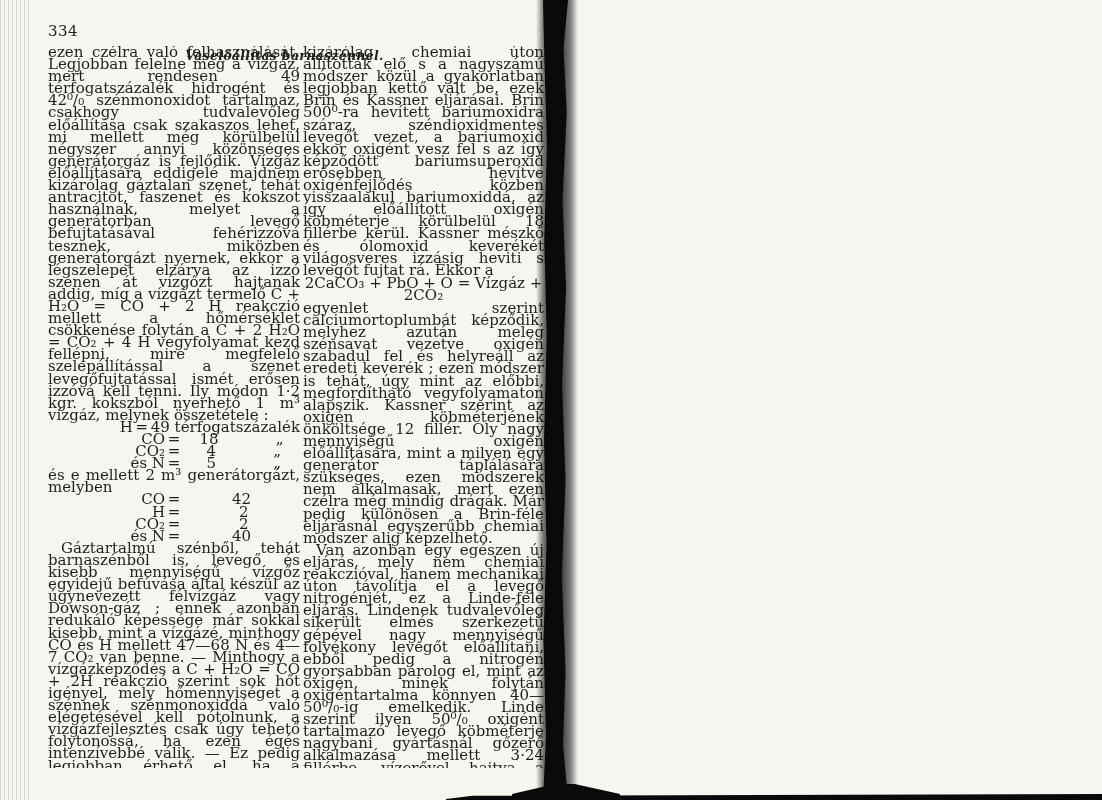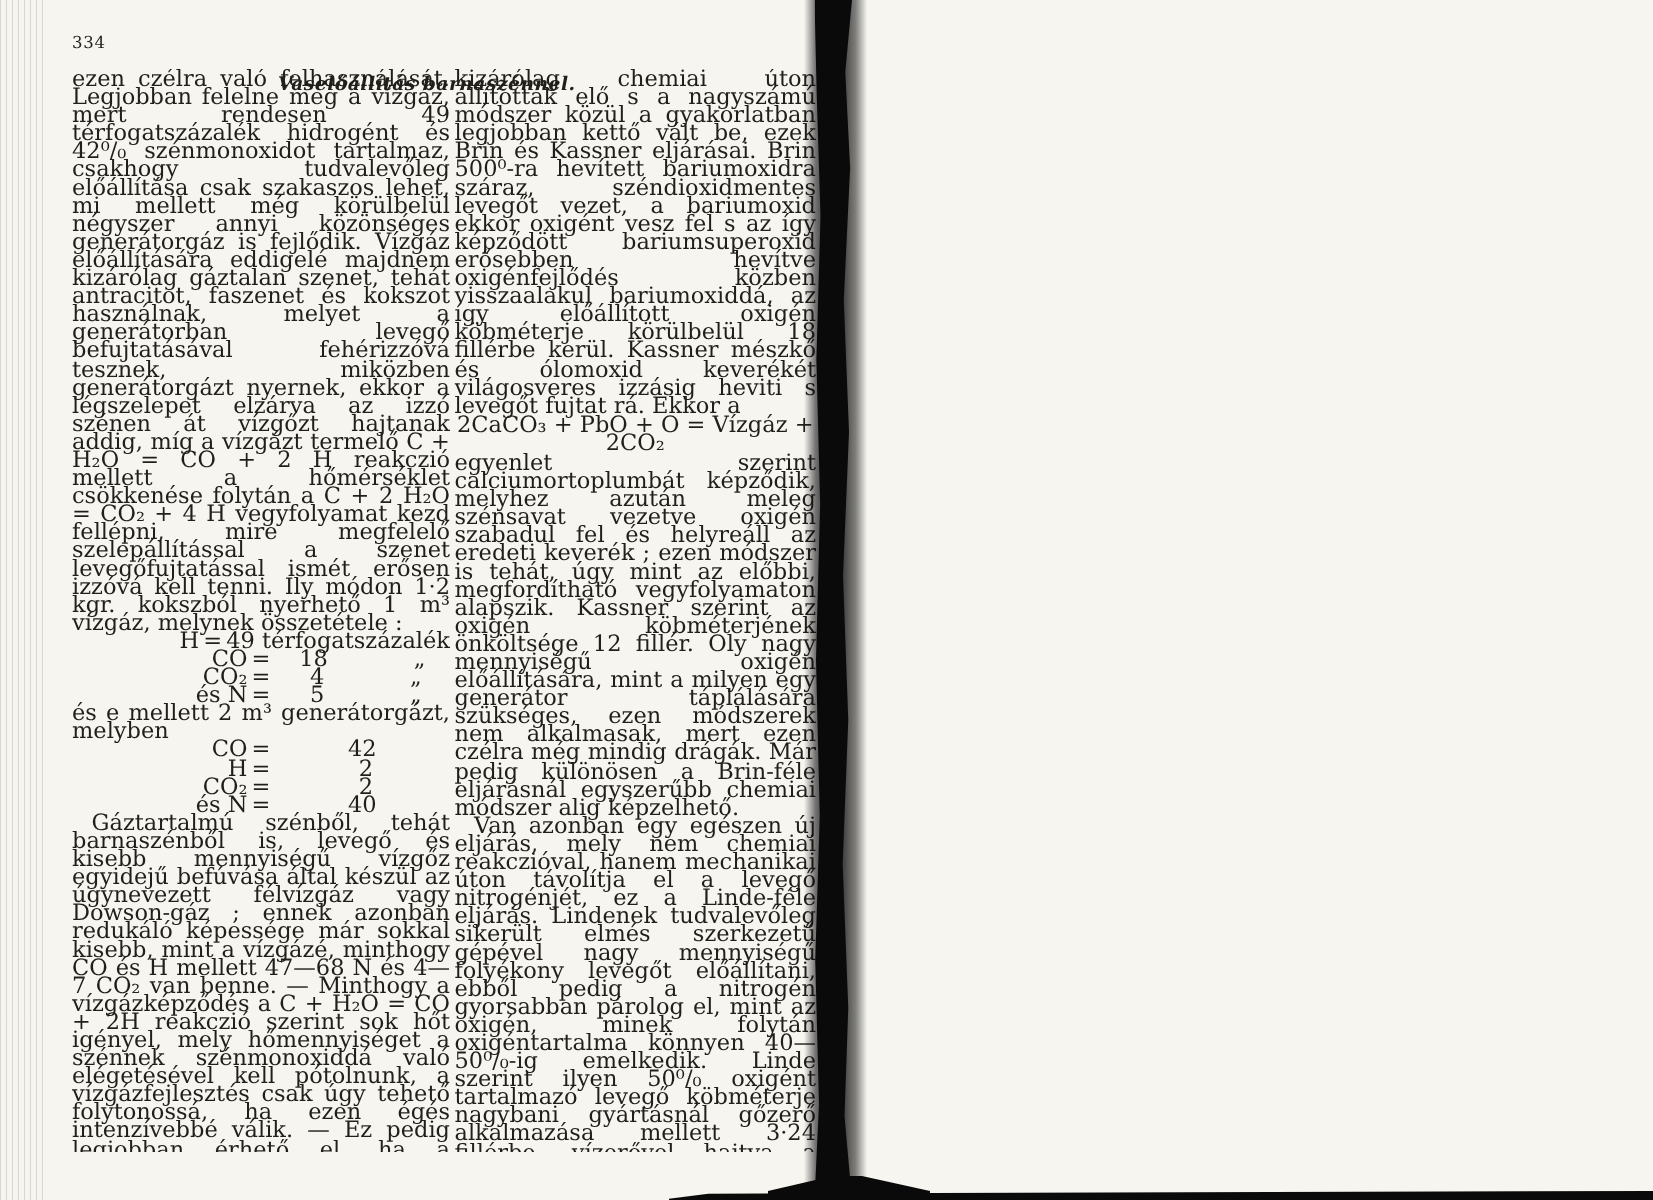--- a/index.html
+++ b/index.html
@@ -4,21 +4,21 @@
 <style>
   html,body{margin:0;padding:0;background:#d8d6d0;}
   .scan{position:relative;width:1102px;height:800px;background:#f6f5f0;overflow:hidden;
         font-family:"DejaVu Serif","Liberation Serif",serif;color:#211f1a;}
   .edge-lines{position:absolute;left:0;top:0;width:32px;height:800px;
         background:repeating-linear-gradient(90deg,rgba(90,88,84,.35) 0 1px,transparent 1px 4px);
         opacity:.55;}
   .page{position:absolute;top:0;height:800px;}
   .page-left{left:0;width:545px;}
   .page-right{left:565px;width:537px;}
-  .pagenum{position:absolute;top:22px;font-size:11px;letter-spacing:.5px;}
+  .pagenum{position:absolute;top:22px;font-size:15px;letter-spacing:.5px;}
   .pn-left{left:48px;}
   .runtitle{position:absolute;top:21px;font-style:italic;font-weight:bold;font-size:12.5px;letter-spacing:.3px;}
   .rt-left{left:36px;width:497px;text-align:center;margin-top:27px;}
   .col{position:absolute;top:46px;font-size:15px;line-height:12.1px;text-align:justify;overflow:hidden;}
   .col-l1{left:48px;width:252px;height:722px;}
   .col-l2{left:303px;width:241px;height:722px;}
   .col p{margin:0;}
   .ind{text-indent:13px;}
   .noind{text-indent:0;}
   .eqc{text-align:center;margin:1px 0;}

